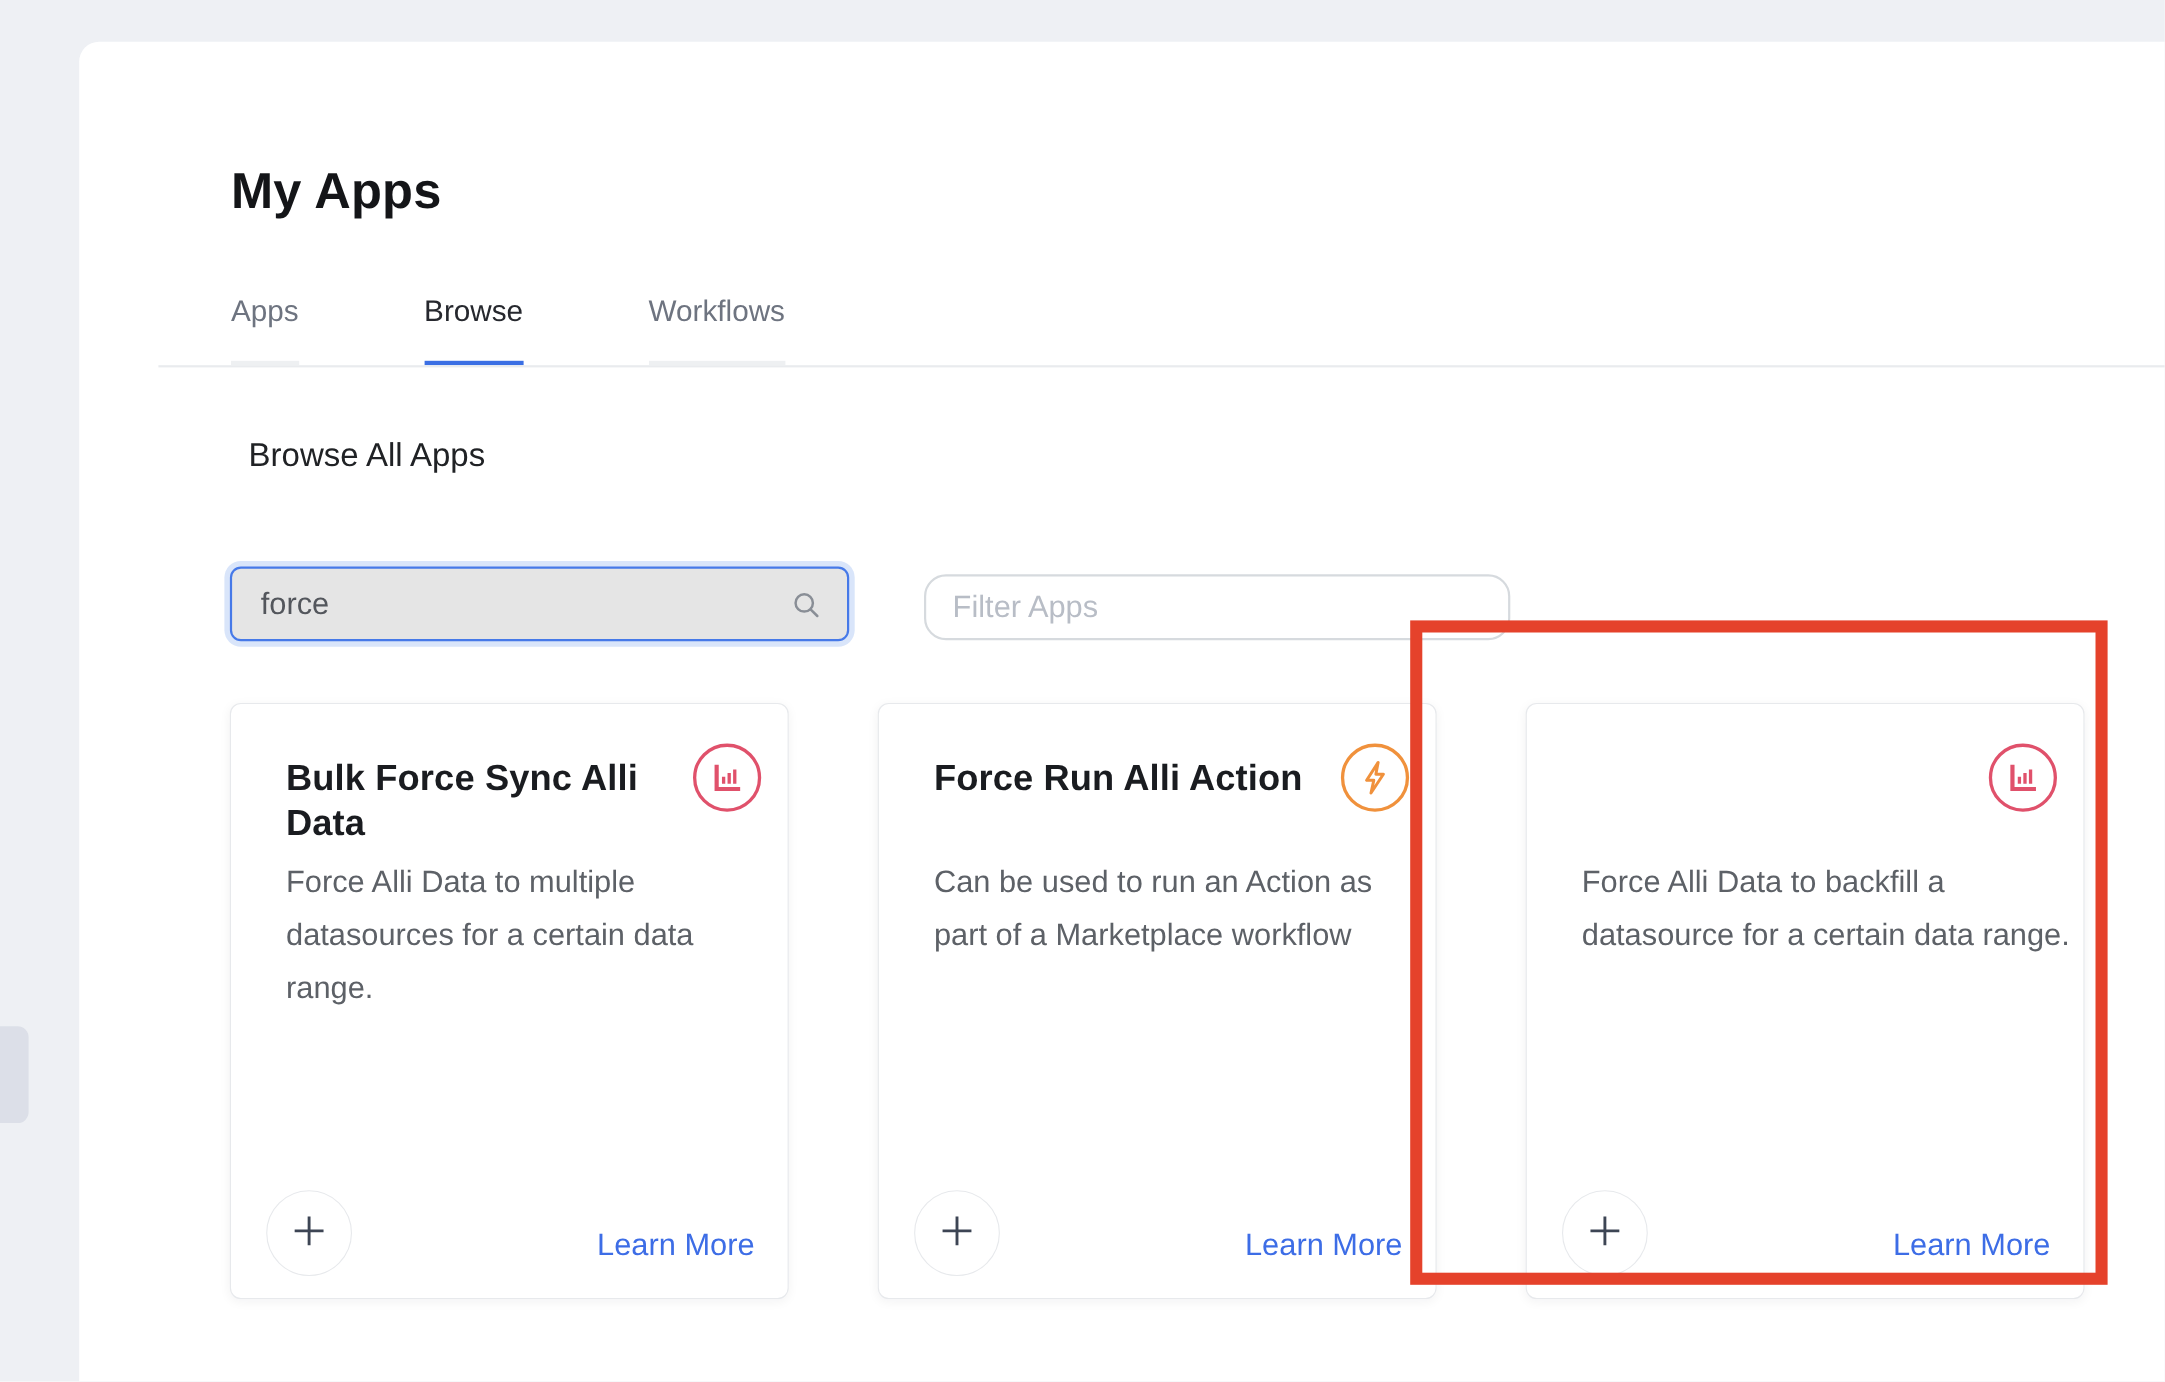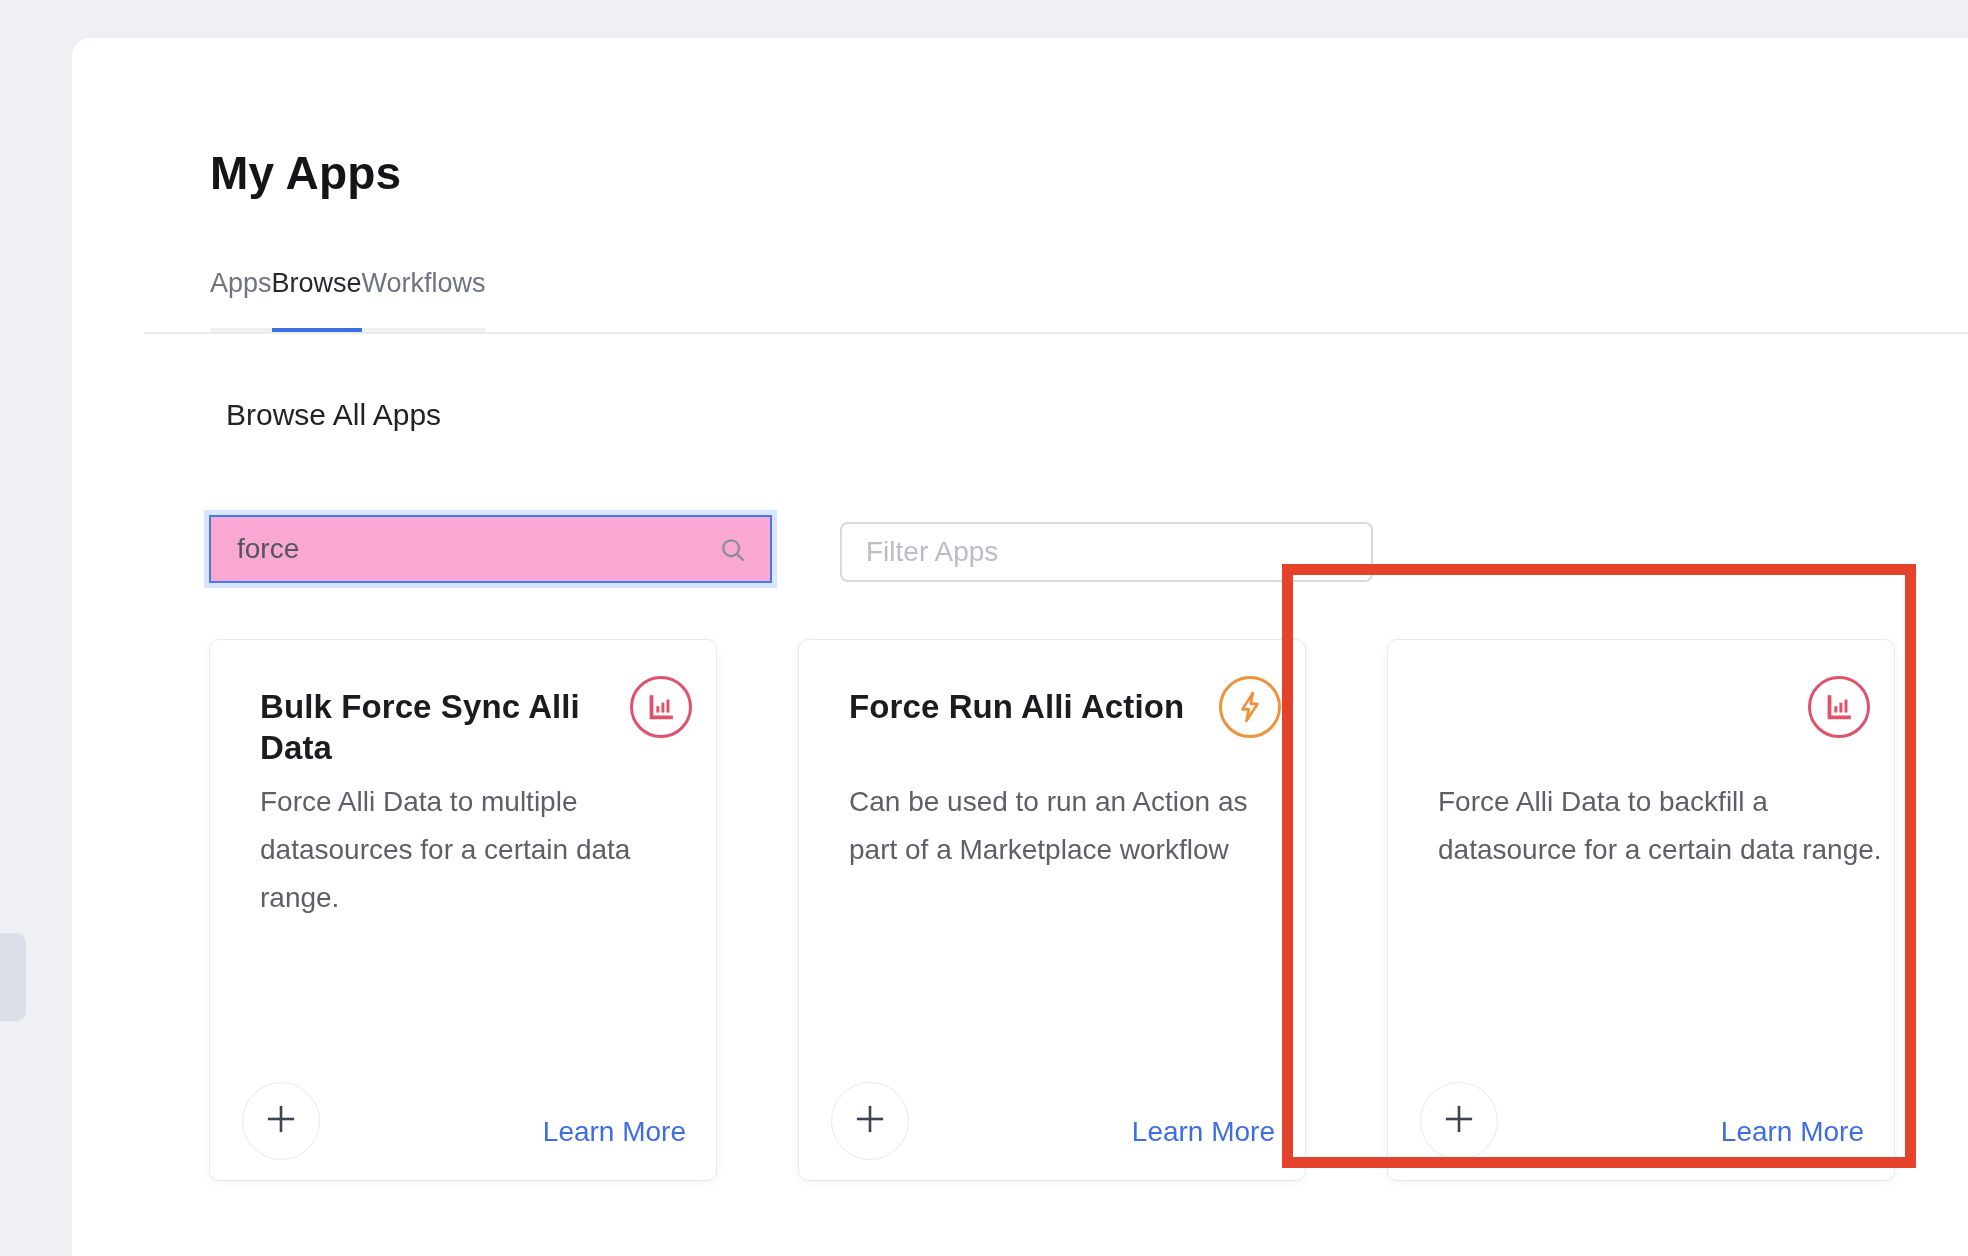--- a/index.html
+++ b/index.html
@@ -18,49 +18,49 @@
   .panel{
     position:absolute;left:72px;top:38px;width:1896px;height:1218px;
     background:#ffffff;border-top-left-radius:18px;
   }
   .page-title{
     position:absolute;left:138px;top:108px;margin:0;
     font-size:46px;font-weight:600;color:#141518;letter-spacing:.2px;text-align:right;
   }
   
   .tabs{
-    position:absolute;left:138px;top:230px;display:flex;
+    position:absolute;left:138px;top:230px;display:flex;gap:114px;
   }
   .tab{
     font-size:27px;color:#6e7480;line-height:30px;
     padding-bottom:30px;border-bottom:4px solid #eef0f2;cursor:pointer;
   }
   .tab.active{color:#26282e;font-weight:500;border-bottom-color:#3b6fe4;}
   .tabbar-divider{
     position:absolute;left:72px;right:0;top:294px;height:2px;background:#e9ebee;
   }
   .section-heading{
     position:absolute;left:138px;top:344px;margin:16px;
     font-size:30px;font-weight:400;color:#202225;
   }
   
   .search-wrap{
     position:absolute;left:137px;top:477px;width:563px;height:68px;
-    background:#f9a8d4;border:2px solid #4679e8;border-radius:0;
+    background:#e5e5e5;border:2px solid #4679e8;border-radius:10px;
     box-shadow:0 0 0 5px #d9e5fa;box-sizing:border-box;
   }
   .search-wrap input{
     position:absolute;inset:0;width:100%;height:100%;border:none;outline:none;
     background:transparent;padding:0 70px 0 26px;box-sizing:border-box;
     font-family:inherit;font-size:28px;color:#53565c;
   }
   .search-glass{position:absolute;right:22px;top:18px;width:30px;height:30px;color:#898e96;}
   .filter-wrap{
     position:absolute;left:768px;top:484px;width:533px;height:60px;
-    background:#fff;border:2px solid #d6dade;border-radius:8px;box-sizing:border-box;
+    background:#fff;border:2px solid #d6dade;border-radius:20px;box-sizing:border-box;
   }
   .filter-wrap input{
     position:absolute;inset:0;width:100%;height:100%;border:none;outline:none;
     background:transparent;padding:0 24px;box-sizing:border-box;
     font-family:inherit;font-size:28px;color:#53565c;
   }
   .filter-wrap input::placeholder{color:#b8bdc6;opacity:1;}
   
   .card{
     position:absolute;top:601px;width:508px;height:542px;box-sizing:border-box;

